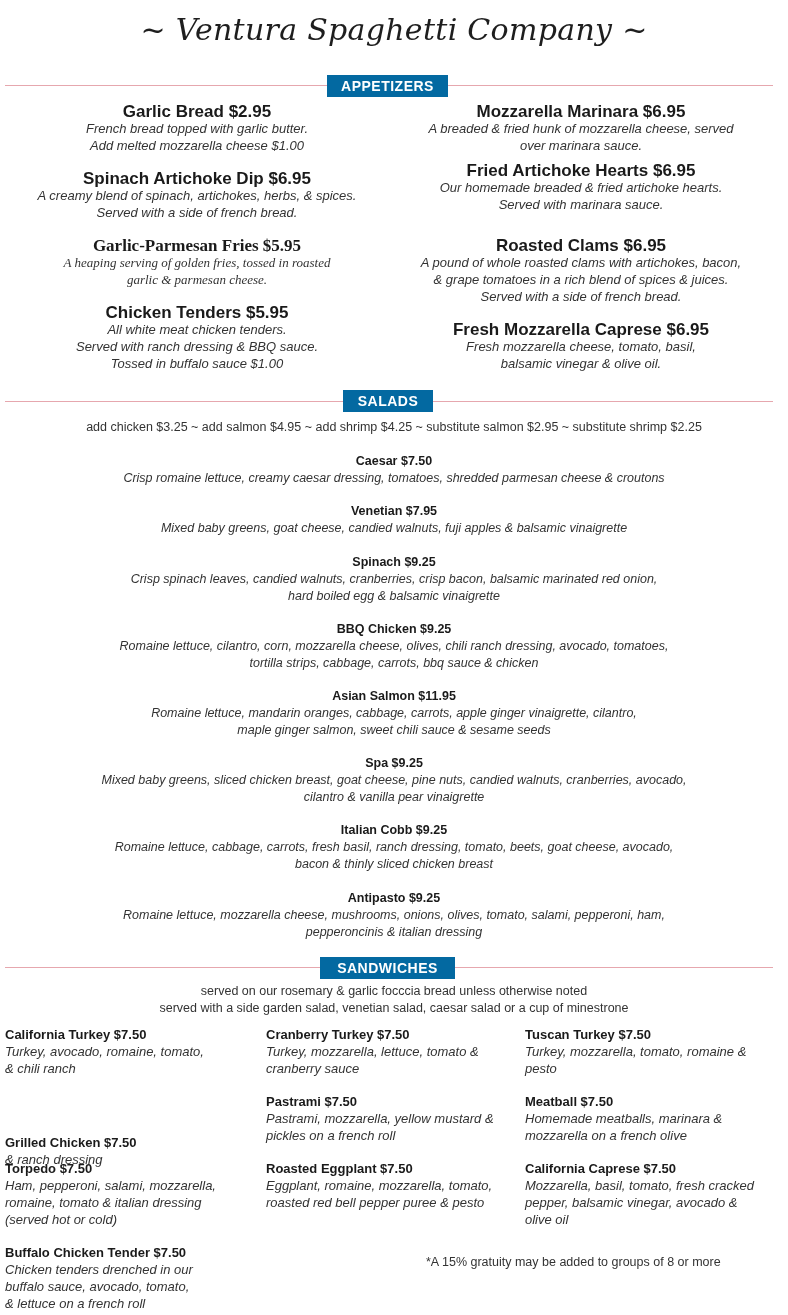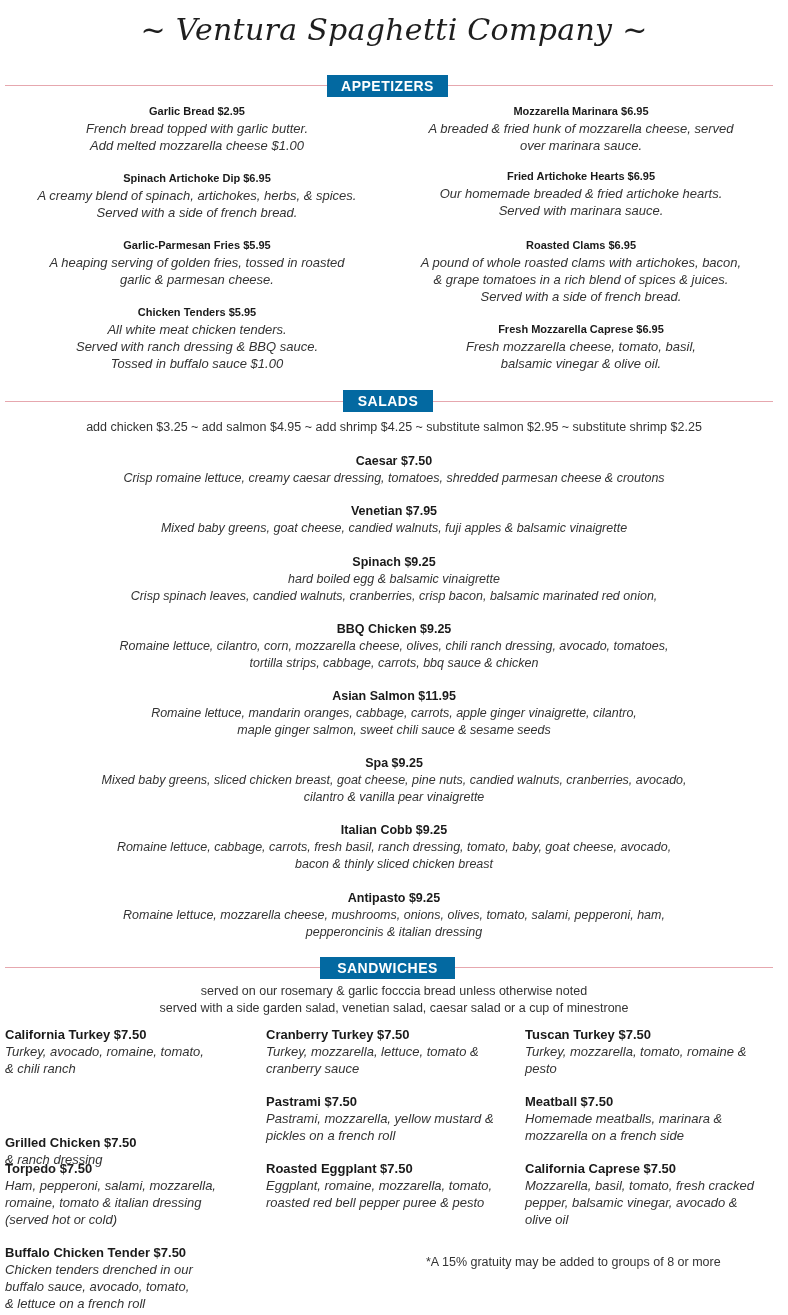--- a/index.html
+++ b/index.html
@@ -14,21 +14,21 @@
   }
   .section-bar {
     position: absolute; left: 5px; width: 768px; height: 1px; background: #e6a7ae;
   }
   .section-badge {
     position: absolute; background: #0369a1; color: #fff; font-weight: bold;
     font-size: 14px; line-height: 22px; height: 22px; text-align: center;
     letter-spacing: 0.5px; font-family: "Liberation Sans", sans-serif;
   }
   .item { position: absolute; text-align: center; }
-  .item .name { font-weight: bold; font-size: 11px; line-height: 17px; color: #1a1a1a; }
+  .item .name { font-weight: bold; font-size: 17px; line-height: 17px; color: #1a1a1a; }
   .item .desc { font-style: italic; font-size: 13px; line-height: 17px; color: #333; }
   .item.narrow .name, .item.narrow .desc { font-size: 12.5px; }
   .note { position: absolute; left: 0; width: 788px; text-align: center; font-size: 12.5px; line-height: 17px; color: #333; }
   .sand { position: absolute; text-align: left; }
   .sand .name { font-weight: bold; font-size: 13px; line-height: 17px; color: #1a1a1a; }
   .sand .desc { font-style: italic; font-size: 13px; line-height: 17px; color: #333; }
   .footnote { position: absolute; left: 426px; top: 1255px; font-size: 12.5px; color: #333; }
 </style>
 </head>
 <body>
@@ -42,39 +42,39 @@
     <div class="item" style="left: 0px; top: 103px; width: 394px;">
       <div class="name">Garlic Bread $2.95</div>
       <div class="desc">French bread topped with garlic butter.</div>
       <div class="desc">Add melted mozzarella cheese $1.00</div>
     </div>
     <div class="item" style="left: 0px; top: 170px; width: 394px;">
       <div class="name">Spinach Artichoke Dip $6.95</div>
       <div class="desc">A creamy blend of spinach, artichokes, herbs, &amp; spices.</div>
       <div class="desc">Served with a side of french bread.</div>
     </div>
-    <div class="item" style="left: 0px; top: 237px; width: 394px;">
+    <div class="item" style="left: 0px; top: 237px; width: 394px; font-family: Liberation Serif, serif;">
       <div class="name">Garlic-Parmesan Fries $5.95</div>
       <div class="desc">A heaping serving of golden fries, tossed in roasted</div>
       <div class="desc">garlic &amp; parmesan cheese.</div>
     </div>
     <div class="item" style="left: 0px; top: 304px; width: 394px;">
       <div class="name">Chicken Tenders $5.95</div>
       <div class="desc">All white meat chicken tenders.</div>
       <div class="desc">Served with ranch dressing &amp; BBQ sauce.</div>
       <div class="desc">Tossed in buffalo sauce $1.00</div>
     </div>
   </div>
 <div id="app-right">
     <div class="item" style="left: 384px; top: 103px; width: 394px;">
       <div class="name">Mozzarella Marinara $6.95</div>
       <div class="desc">A breaded &amp; fried hunk of mozzarella cheese, served</div>
       <div class="desc">over marinara sauce.</div>
     </div>
-    <div class="item" style="left: 384px; top: 168px; width: 394px;">
+    <div class="item" style="left: 384px; top: 162px; width: 394px;">
       <div class="name">Fried Artichoke Hearts $6.95</div>
       <div class="desc">Our homemade breaded &amp; fried artichoke hearts.</div>
       <div class="desc">Served with marinara sauce.</div>
     </div>
     <div class="item" style="left: 384px; top: 237px; width: 394px;">
       <div class="name">Roasted Clams $6.95</div>
       <div class="desc">A pound of whole roasted clams with artichokes, bacon,</div>
       <div class="desc">&amp; grape tomatoes in a rich blend of spices &amp; juices.</div>
       <div class="desc">Served with a side of french bread.</div>
     </div>
@@ -92,41 +92,41 @@
     <div class="item narrow" style="left: 0px; top: 453px; width: 788px;">
       <div class="name">Caesar $7.50</div>
       <div class="desc">Crisp romaine lettuce, creamy caesar dressing, tomatoes, shredded parmesan cheese &amp; croutons</div>
     </div>
     <div class="item narrow" style="left: 0px; top: 503px; width: 788px;">
       <div class="name">Venetian $7.95</div>
       <div class="desc">Mixed baby greens, goat cheese, candied walnuts, fuji apples &amp; balsamic vinaigrette</div>
     </div>
     <div class="item narrow" style="left: 0px; top: 554px; width: 788px;">
       <div class="name">Spinach $9.25</div>
+      <div class="desc">Crisp spinach leaves, candied walnuts, cranberries, crisp bacon, balsamic marinated red onion,</div>
       <div class="desc">hard boiled egg &amp; balsamic vinaigrette</div>
-      <div class="desc">Crisp spinach leaves, candied walnuts, cranberries, crisp bacon, balsamic marinated red onion,</div>
     </div>
     <div class="item narrow" style="left: 0px; top: 621px; width: 788px;">
       <div class="name">BBQ Chicken $9.25</div>
       <div class="desc">Romaine lettuce, cilantro, corn, mozzarella cheese, olives, chili ranch dressing, avocado, tomatoes,</div>
       <div class="desc">tortilla strips, cabbage, carrots, bbq sauce &amp; chicken</div>
     </div>
     <div class="item narrow" style="left: 0px; top: 688px; width: 788px;">
       <div class="name">Asian Salmon $11.95</div>
       <div class="desc">Romaine lettuce, mandarin oranges, cabbage, carrots, apple ginger vinaigrette, cilantro,</div>
       <div class="desc">maple ginger salmon, sweet chili sauce &amp; sesame seeds</div>
     </div>
     <div class="item narrow" style="left: 0px; top: 755px; width: 788px;">
       <div class="name">Spa $9.25</div>
       <div class="desc">Mixed baby greens, sliced chicken breast, goat cheese, pine nuts, candied walnuts, cranberries, avocado,</div>
       <div class="desc">cilantro &amp; vanilla pear vinaigrette</div>
     </div>
     <div class="item narrow" style="left: 0px; top: 822px; width: 788px;">
       <div class="name">Italian Cobb $9.25</div>
-      <div class="desc">Romaine lettuce, cabbage, carrots, fresh basil, ranch dressing, tomato, baby, goat cheese, avocado,</div>
+      <div class="desc">Romaine lettuce, cabbage, carrots, fresh basil, ranch dressing, tomato, beets, goat cheese, avocado,</div>
       <div class="desc">bacon &amp; thinly sliced chicken breast</div>
     </div>
     <div class="item narrow" style="left: 0px; top: 890px; width: 788px;">
       <div class="name">Antipasto $9.25</div>
       <div class="desc">Romaine lettuce, mozzarella cheese, mushrooms, onions, olives, tomato, salami, pepperoni, ham,</div>
       <div class="desc">pepperoncinis &amp; italian dressing</div>
     </div>
   </div>
 
 <div class="section-bar" style="top:967px;"></div>
@@ -171,21 +171,21 @@
       <div class="desc">roasted red bell pepper puree &amp; pesto</div>
     </div>
     <div class="sand" style="left: 525px; top: 1026px; width: 260px;">
       <div class="name">Tuscan Turkey $7.50</div>
       <div class="desc">Turkey, mozzarella, tomato, romaine &amp;</div>
       <div class="desc">pesto</div>
     </div>
     <div class="sand" style="left: 525px; top: 1093px; width: 260px;">
       <div class="name">Meatball $7.50</div>
       <div class="desc">Homemade meatballs, marinara &amp;</div>
-      <div class="desc">mozzarella on a french side</div>
+      <div class="desc">mozzarella on a french olive</div>
     </div>
     <div class="sand" style="left: 525px; top: 1160px; width: 260px;">
       <div class="name">California Caprese $7.50</div>
       <div class="desc">Mozzarella, basil, tomato, fresh cracked</div>
       <div class="desc">pepper, balsamic vinegar, avocado &amp;</div>
       <div class="desc">olive oil</div>
     </div>
   </div>
 
 <div class="footnote">*A 15% gratuity may be added to groups of 8 or more</div>

